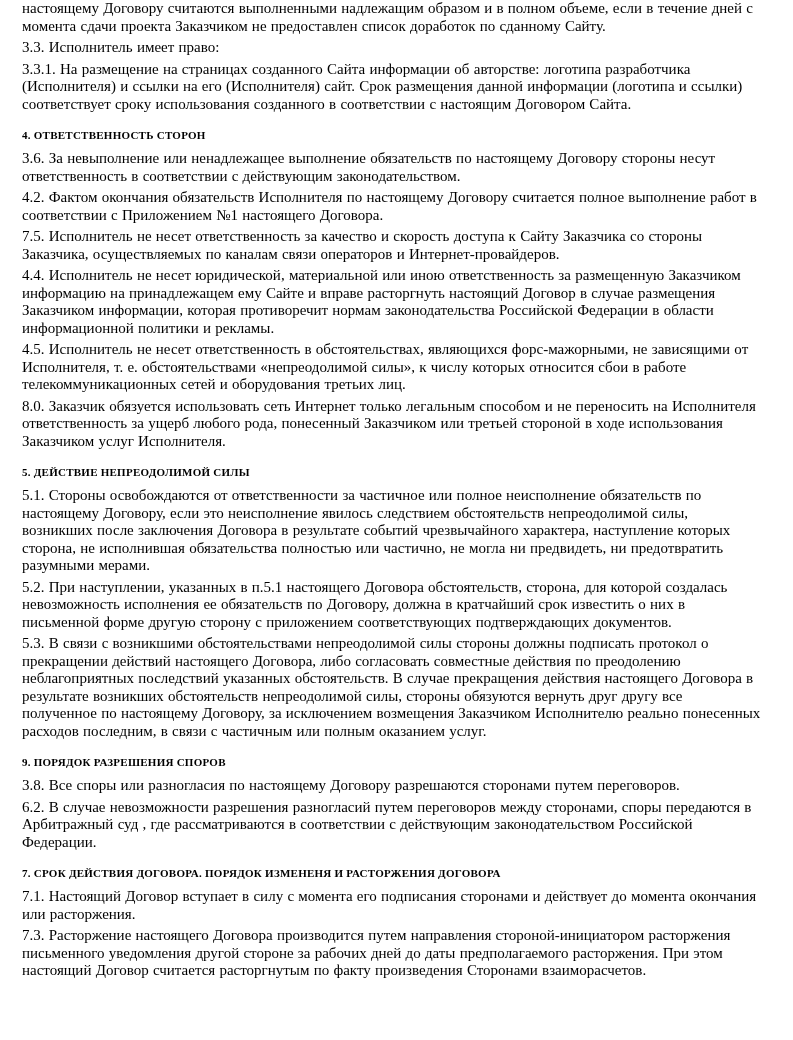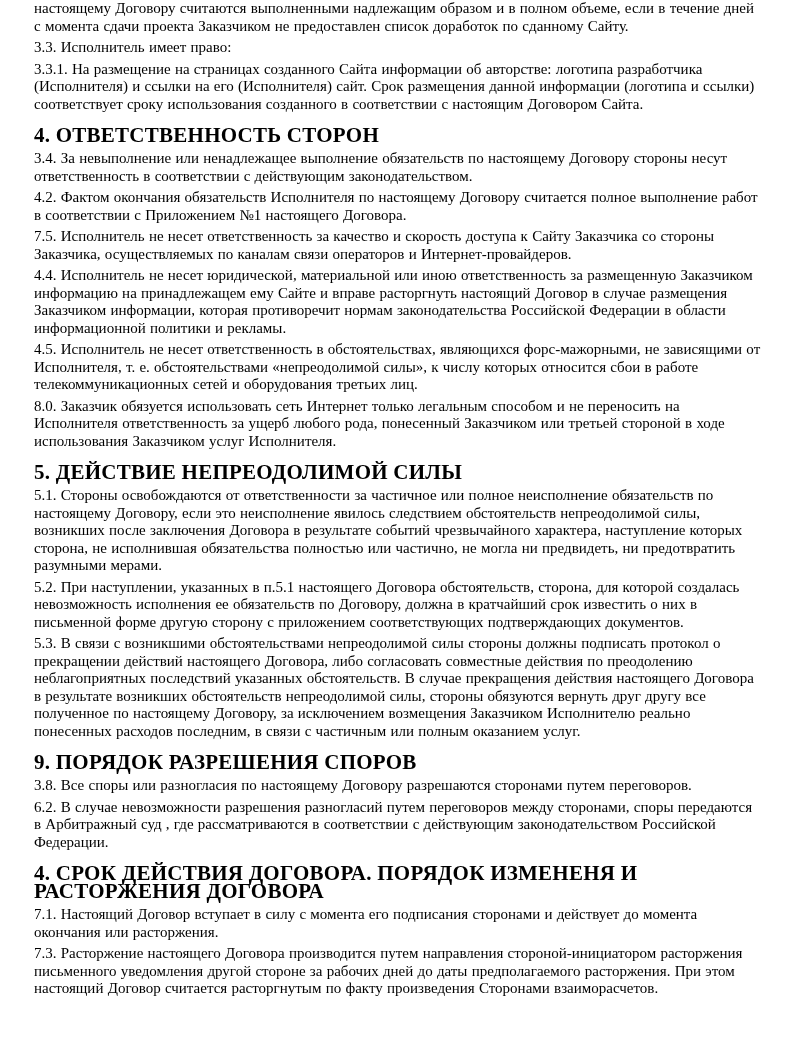--- a/index.html
+++ b/index.html
@@ -9,63 +9,63 @@
     width: 793px;
     height: 1040px;
     overflow: hidden;
     font-family: "Liberation Serif", "DejaVu Serif", serif;
     color: #000000;
     -webkit-font-smoothing: antialiased;
   }
   .page {
     width: 793px;
     height: 1040px;
-    padding: 0 32px 0 34px;
+    padding: 0 32px 0 22px;
     background: #ffffff;
   }
   .doc-body p.para {
     font-size: 15px;
     line-height: 17.5px;
     margin: 0 0 4px 0;
     text-align: left;
     word-spacing: 0.5px;
   }
   .doc-body h2.heading {
-    font-size: 21px;
+    font-size: 11px;
     line-height: 18px;
     font-weight: bold;
     letter-spacing: 0.25px;
     margin: 13px 0 6px 0;
     font-family: Liberation Serif, serif;
   }
 </style>
 </head>
 <body>
 
 <div class="page">
   <article class="doc-body">
     <p class="para">настоящему Договору считаются выполненными надлежащим образом и в полном объеме, если в течение дней с момента сдачи проекта Заказчиком не предоставлен список доработок по сданному Сайту.</p>
     <p class="para">3.3. Исполнитель имеет право:</p>
     <p class="para">3.3.1. На размещение на страницах созданного Сайта информации об авторстве: логотипа разработчика (Исполнителя) и ссылки на его (Исполнителя) сайт. Срок размещения данной информации (логотипа и ссылки) соответствует сроку использования созданного в соответствии с настоящим Договором Сайта.</p>
 
     <h2 class="heading">4. ОТВЕТСТВЕННОСТЬ СТОРОН</h2>
-    <p class="para">3.4. За невыполнение или ненадлежащее выполнение обязательств по настоящему Договору стороны несут ответственность в соответствии с действующим законодательством.</p>
+    <p class="para">3.6. За невыполнение или ненадлежащее выполнение обязательств по настоящему Договору стороны несут ответственность в соответствии с действующим законодательством.</p>
     <p class="para">4.2. Фактом окончания обязательств Исполнителя по настоящему Договору считается полное выполнение работ в соответствии с Приложением №1 настоящего Договора.</p>
     <p class="para">7.5. Исполнитель не несет ответственность за качество и скорость доступа к Сайту Заказчика со стороны Заказчика, осуществляемых по каналам связи операторов и Интернет-провайдеров.</p>
     <p class="para">4.4. Исполнитель не несет юридической, материальной или иною ответственность за размещенную Заказчиком информацию на принадлежащем ему Сайте и вправе расторгнуть настоящий Договор в случае размещения Заказчиком информации, которая противоречит нормам законодательства Российской Федерации в области информационной политики и рекламы.</p>
     <p class="para">4.5. Исполнитель не несет ответственность в обстоятельствах, являющихся форс-мажорными, не зависящими от Исполнителя, т. е. обстоятельствами «непреодолимой силы», к числу которых относится сбои в работе телекоммуникационных сетей и оборудования третьих лиц.</p>
     <p class="para">8.0. Заказчик обязуется использовать сеть Интернет только легальным способом и не переносить на Исполнителя ответственность за ущерб любого рода, понесенный Заказчиком или третьей стороной в ходе использования Заказчиком услуг Исполнителя.</p>
 
     <h2 class="heading">5. ДЕЙСТВИЕ НЕПРЕОДОЛИМОЙ СИЛЫ</h2>
     <p class="para">5.1. Стороны освобождаются от ответственности за частичное или полное неисполнение обязательств по настоящему Договору, если это неисполнение явилось следствием обстоятельств непреодолимой силы, возникших после заключения Договора в результате событий чрезвычайного характера, наступление которых сторона, не исполнившая обязательства полностью или частично, не могла ни предвидеть, ни предотвратить разумными мерами.</p>
     <p class="para">5.2. При наступлении, указанных в п.5.1 настоящего Договора обстоятельств, сторона, для которой создалась невозможность исполнения ее обязательств по Договору, должна в кратчайший срок известить о них в письменной форме другую сторону с приложением соответствующих подтверждающих документов.</p>
     <p class="para">5.3. В связи с возникшими обстоятельствами непреодолимой силы стороны должны подписать протокол о прекращении действий настоящего Договора, либо согласовать совместные действия по преодолению неблагоприятных последствий указанных обстоятельств. В случае прекращения действия настоящего Договора в результате возникших обстоятельств непреодолимой силы, стороны обязуются вернуть друг другу все полученное по настоящему Договору, за исключением возмещения Заказчиком Исполнителю реально понесенных расходов последним, в связи с частичным или полным оказанием услуг.</p>
 
     <h2 class="heading">9. ПОРЯДОК РАЗРЕШЕНИЯ СПОРОВ</h2>
     <p class="para">3.8. Все споры или разногласия по настоящему Договору разрешаются сторонами путем переговоров.</p>
     <p class="para">6.2. В случае невозможности разрешения разногласий путем переговоров между сторонами, споры передаются в Арбитражный суд , где рассматриваются в соответствии с действующим законодательством Российской Федерации.</p>
 
-    <h2 class="heading">4. СРОК ДЕЙСТВИЯ ДОГОВОРА. ПОРЯДОК ИЗМЕНЕНЯ И РАСТОРЖЕНИЯ ДОГОВОРА</h2>
+    <h2 class="heading">7. СРОК ДЕЙСТВИЯ ДОГОВОРА. ПОРЯДОК ИЗМЕНЕНЯ И РАСТОРЖЕНИЯ ДОГОВОРА</h2>
     <p class="para">7.1. Настоящий Договор вступает в силу с момента его подписания сторонами и действует до момента окончания или расторжения.</p>
     <p class="para">7.3. Расторжение настоящего Договора производится путем направления стороной-инициатором расторжения письменного уведомления другой стороне за рабочих дней до даты предполагаемого расторжения. При этом настоящий Договор считается расторгнутым по факту произведения Сторонами взаиморасчетов.</p>
 
   </article>
 </div>
 
 </body></html>

